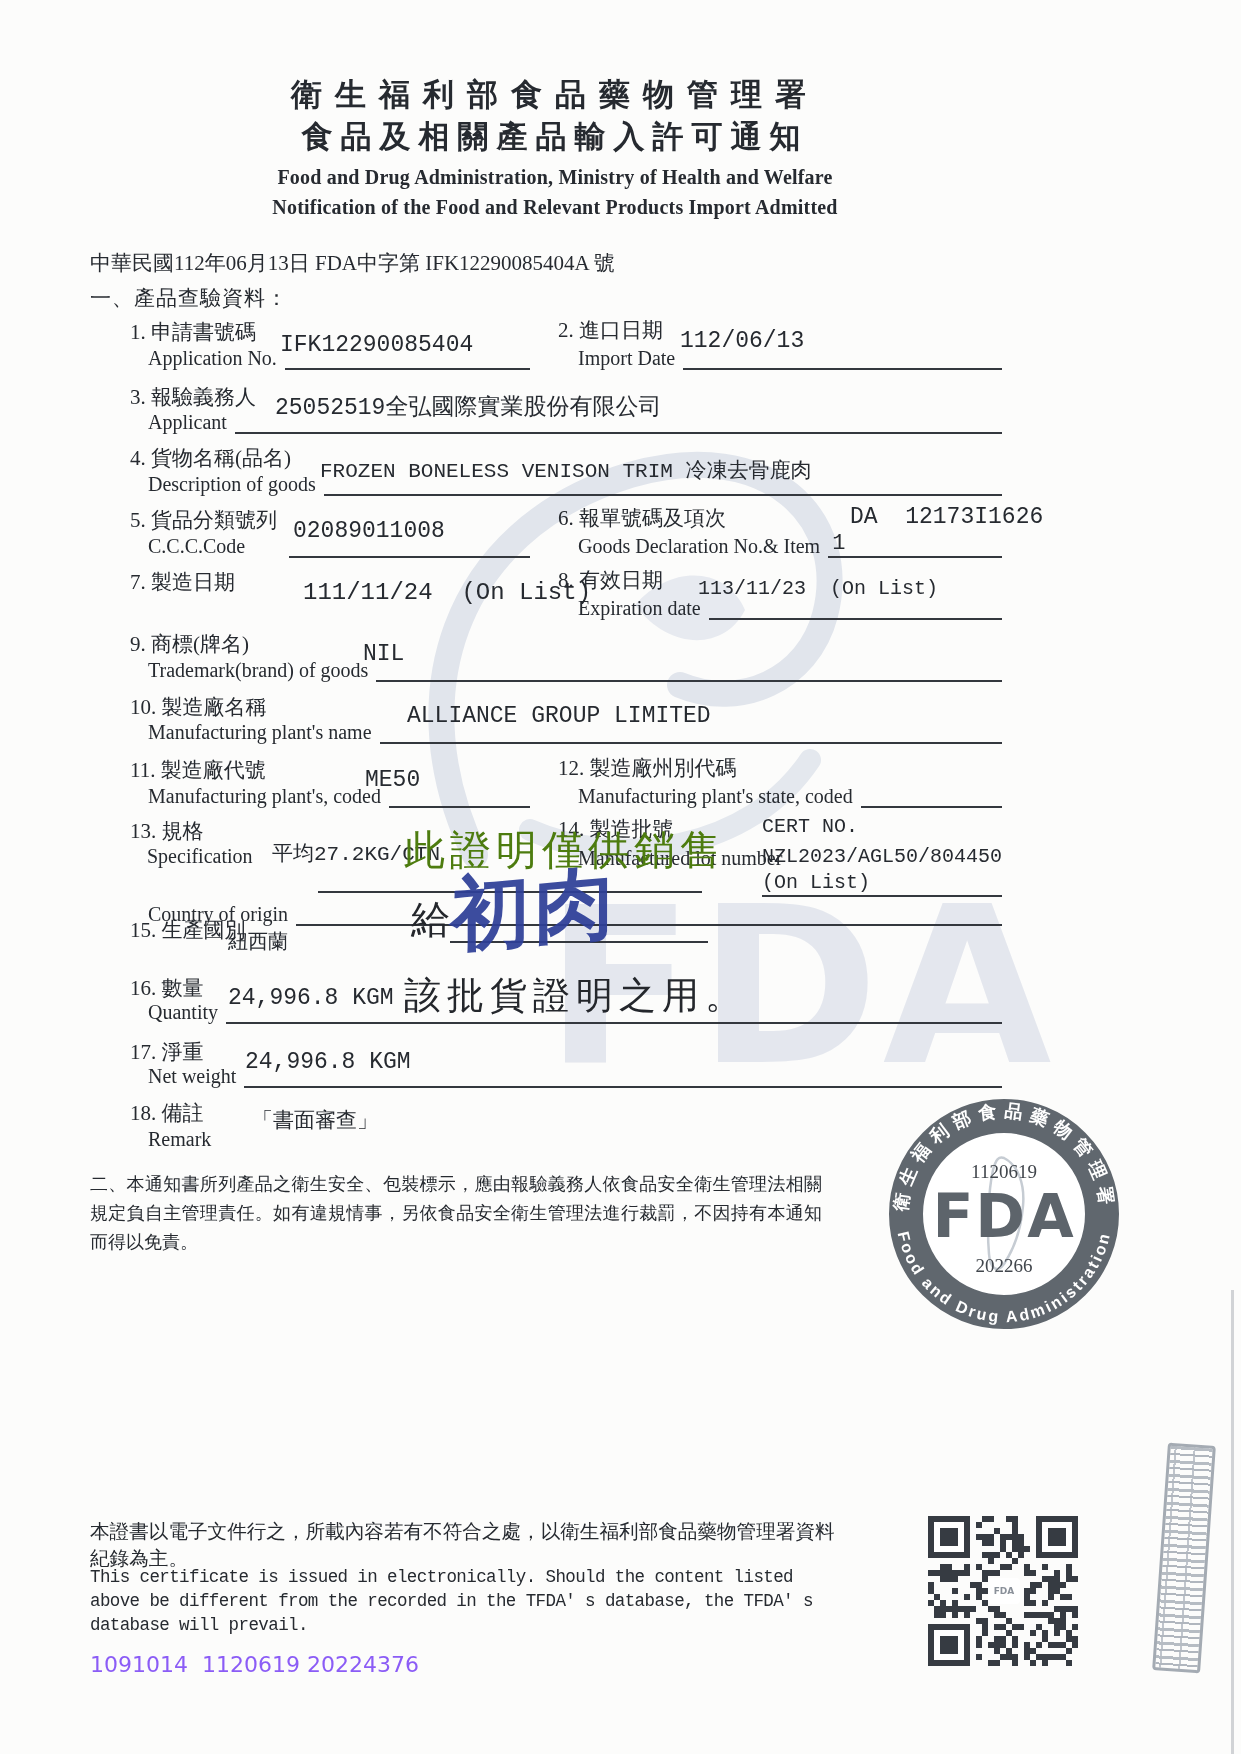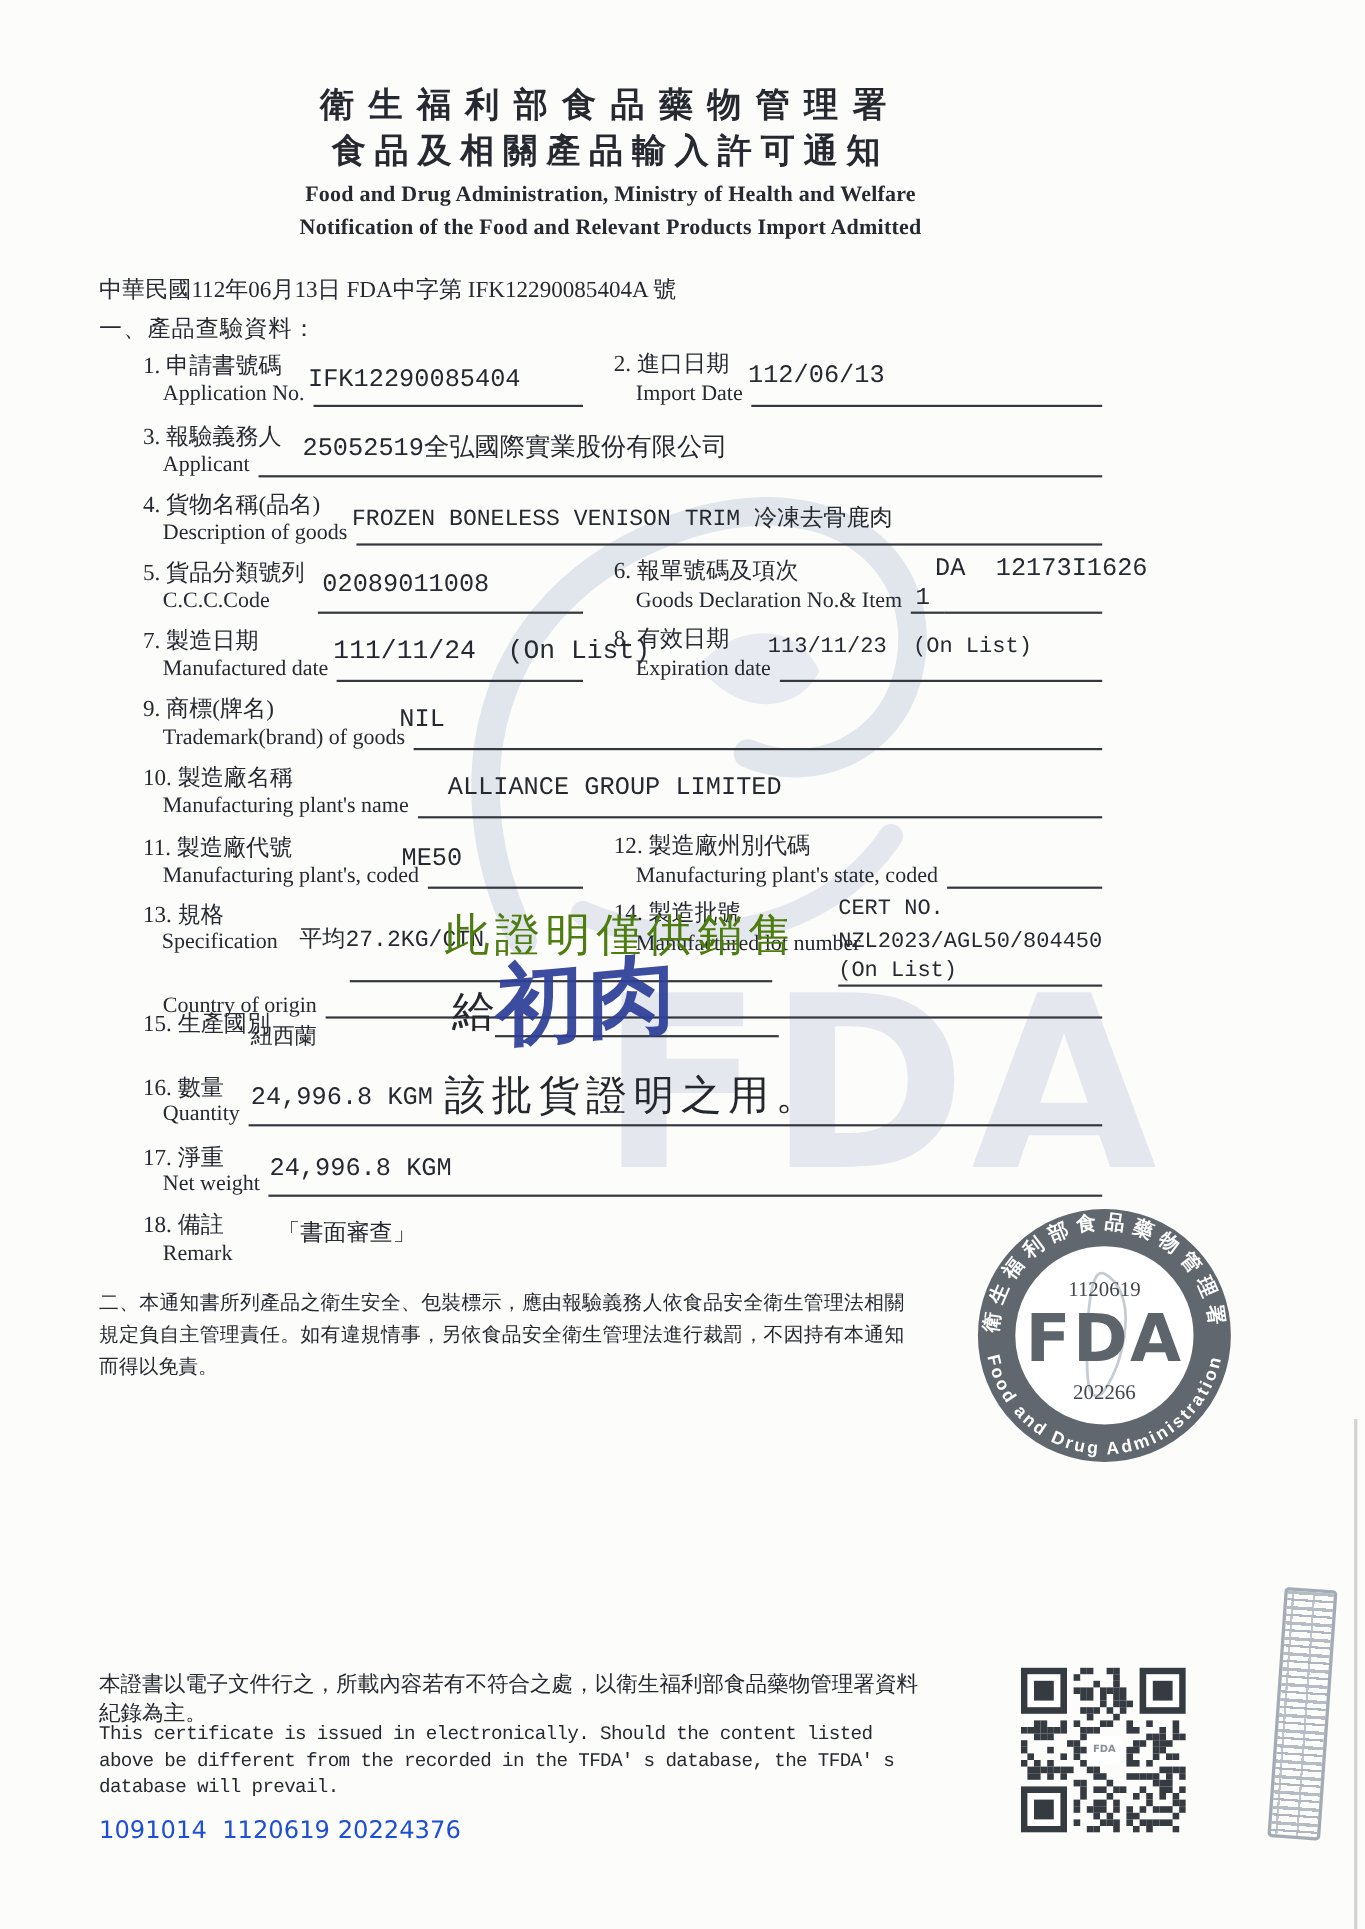--- a/index.html
+++ b/index.html
@@ -31,21 +31,21 @@
   .handwrite{left:450px;top:856px;font-size:80px;font-weight:700;color:#2e3f98;
              transform:rotate(-5deg) skewX(-5deg);z-index:7;opacity:.93;
              font-family:"DejaVu Serif",serif;letter-spacing:4px;}
   .give-line{left:450px;top:941px;width:258px;z-index:5;}
   
   .para2{left:90px;top:1170px;width:732px;font-size:18px;line-height:1.6;text-align:justify;}
   .noteszh{left:90px;top:1518px;width:752px;font-size:19.6px;line-height:1.4;}
   .notesen{left:90px;top:1566px;width:762px;font-family:"Liberation Mono","DejaVu Sans Mono",monospace;
            font-size:17.5px;letter-spacing:-.6px;line-height:1.37;}
   .docnums{left:90px;top:1652px;font-size:22px;font-family:"DejaVu Sans","Liberation Sans",sans-serif;
-           white-space:pre;color:#1d4ed8;}
+           white-space:pre;color:#8b5cf6;}
   
   .wm{z-index:1;pointer-events:none;}
   .wm-fda{left:545px;top:860px;font-size:218px;font-weight:700;color:#e4e7ee;
           font-family:"DejaVu Sans","Liberation Sans",sans-serif;letter-spacing:4px;z-index:1;}
   
   .seal{left:886px;top:1096px;width:236px;height:236px;z-index:4;}
   
   .qr{left:928px;top:1516px;width:150px;height:150px;z-index:4;}
   .qr-logo{position:absolute;left:60px;top:62px;width:32px;height:26px;background:#fff;
            border-radius:4px;display:flex;align-items:center;justify-content:center;
@@ -114,24 +114,20 @@
   <div class="abs zh z2" style="left:558px;top:504px;">6. 報單號碼及項次</div>
   <div class="abs val z2" style="left:850px;top:504px;">DA  12173I1626</div>
   <div class="abs enrow z2" style="left:578px;top:532px;width:424px;">
     <span class="enlbl">Goods Declaration No.&amp; Item</span>
     <span class="onlineval">1</span>
     <span class="fill"></span>
   </div>
 
   <div class="abs zh z2" style="left:130px;top:568px;">7. 製造日期</div>
   <div class="abs val z2" style="left:303px;top:579px;font-size:24px;">111/11/24  (On List)</div>
-  <div class="abs enrow z2" style="left:148px;top:594px;width:382px;">
-    <span class="enlbl">Manufactured date</span>
-    <span class="fill"></span>
-  </div>
   <div class="abs zh z2" style="left:558px;top:566px;">8. 有效日期</div>
   <div class="abs val z2" style="left:698px;top:577px;font-size:20px;">113/11/23  (On List)</div>
   <div class="abs enrow z2" style="left:578px;top:594px;width:424px;">
     <span class="enlbl">Expiration date</span>
     <span class="fill"></span>
   </div>
 
   <div class="abs zh z2" style="left:130px;top:630px;">9. 商標(牌名)</div>
   <div class="abs val z2" style="left:363px;top:641px;">NIL</div>
   <div class="abs enrow z2" style="left:148px;top:656px;width:854px;">

